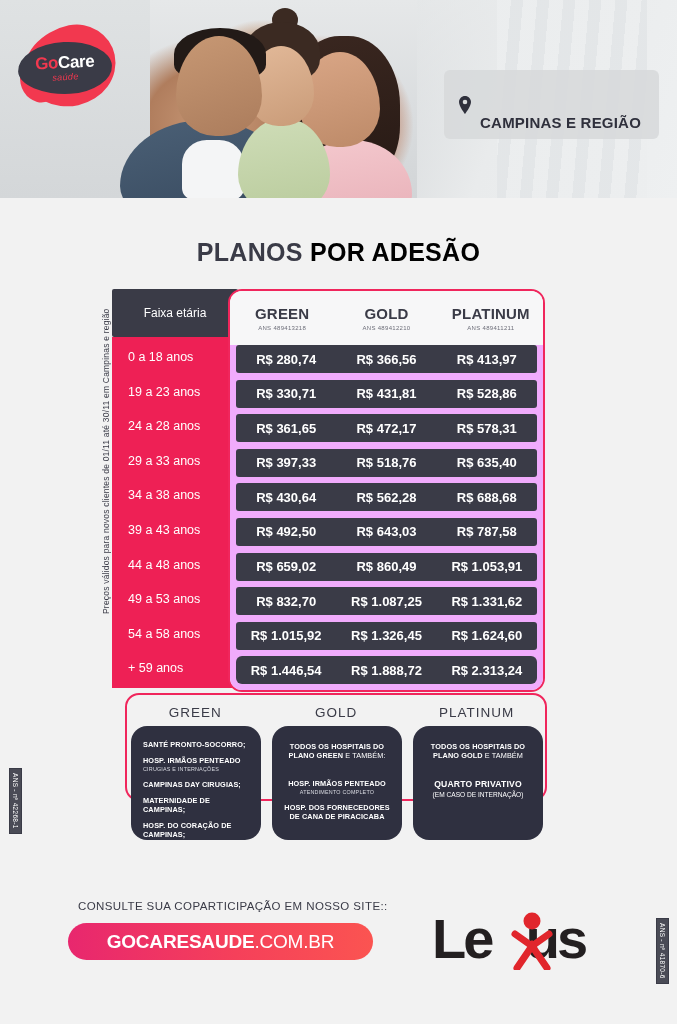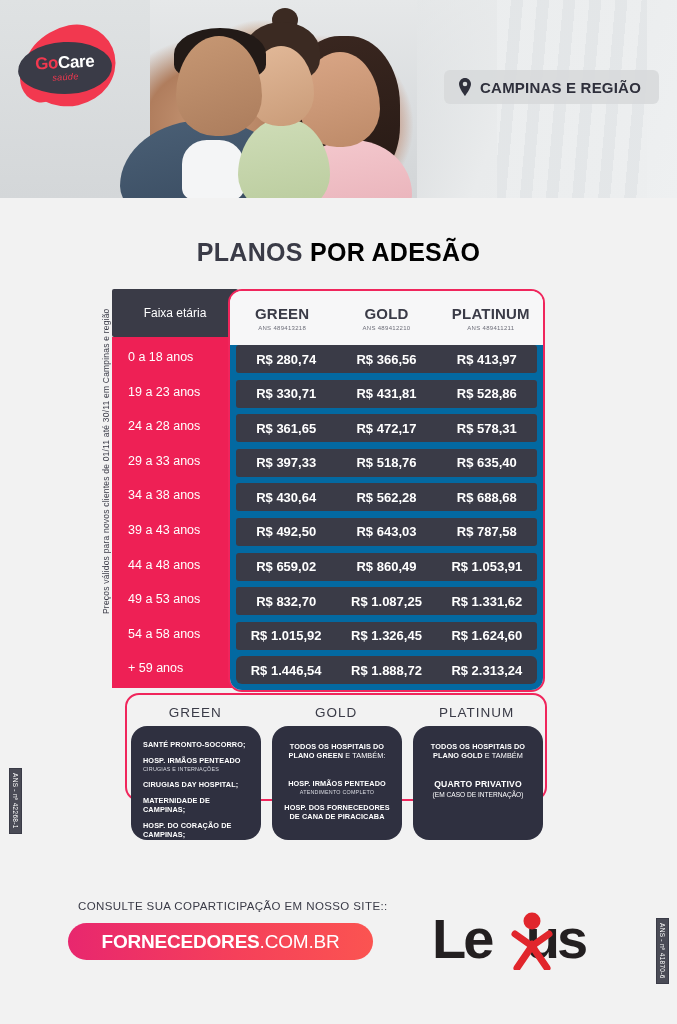--- a/index.html
+++ b/index.html
@@ -80,21 +80,21 @@
 
   
   .loc-pill {
     position:absolute; right:18px; top:70px;
     background:rgba(215,217,219,.88);
     border-radius:6px;
     padding:8px 18px 8px 14px;
     display:flex; align-items:center; gap:8px;
   }
   .pin-icon { width:14px; height:18px; flex:0 0 auto; }
-  .loc-text { color:#2f303c; font-weight:bold; font-size:15px; letter-spacing:.2px; }
+  .loc-text { color:#2f303c; font-weight:bold; font-size:15px; letter-spacing:.2px;margin-top:36px; }
 
   
   .title {
     text-align:center;
     font-size:25px; font-weight:bold;
     letter-spacing:.3px;
     margin-top:40px;
   }
   .title .dark { color:#3a3b47; }
   .title .pink { color:#000000; }
@@ -128,21 +128,21 @@
   .price-panel {
     position:absolute; left:228px; top:0; width:317px;
     border:2px solid #f0265c; border-radius:14px;
     background:#f7f7f8;
     overflow:hidden;
   }
   .price-head { display:flex; height:54px; background:#f7f7f8; }
   .ph-col { flex:1; display:flex; flex-direction:column; align-items:center; justify-content:center; }
   .ph-name { font-size:15px; font-weight:bold; color:#3a3b47; letter-spacing:.2px; }
   .ph-ans { font-size:6px; color:#6d6e79; margin-top:3px; letter-spacing:.3px; }
-  .price-body { background:#0369a1; padding:0 6px 6px; }
+  .price-body { background:#f0abfc; padding:0 6px 6px; }
   .price-row {
     display:flex; height:28px; background:#3a3b47;
     border-radius:3px; margin-bottom:6.6px; align-items:center;
   }
   .price-row:last-child { margin-bottom:0;border-radius:6px; }
   .price-cell { flex:1; text-align:center; color:#ffffff; font-size:13px; font-weight:bold; }
 
   
   .cards-zone { position:relative; width:677px; height:175px; margin-top:4px; }
   .cards-frame {
@@ -346,21 +346,21 @@
     <div class="card-head">PLATINUM</div>
   </div>
 
   <div class="cards">
     <div class="card left">
       <div class="b-line">SANTÉ PRONTO-SOCORRO;</div>
       <div class="b-line">
         <span>HOSP. IRMÃOS PENTEADO</span>
         <span class="b-sub">CIRUGIAS E INTERNAÇÕES</span>
       </div>
-      <div class="b-line">CIRUGIAS DAY HOSPITAL;</div>
+      <div class="b-line">CAMPINAS DAY CIRUGIAS;</div>
       <div class="b-line">MATERNIDADE DE CAMPINAS;</div>
       <div class="b-line">HOSP. DO CORAÇÃO DE CAMPINAS;</div>
     </div>
 
     <div class="card center">
       <div class="b-line">
         <span>TODOS OS HOSPITAIS DO PLANO GREEN</span><span class="b-reg"> E TAMBÉM:</span>
       </div>
       <div class="b-gap"></div>
       <div class="b-line">
@@ -377,21 +377,21 @@
       <div class="b-gap"></div>
       <div class="b-big">QUARTO PRIVATIVO</div>
       <div class="b-small">(EM CASO DE INTERNAÇÃO)</div>
     </div>
   </div>
 </div>
 
 <div class="footer">
   <div class="cta-label">CONSULTE SUA COPARTICIPAÇÃO EM NOSSO SITE::</div>
   <a class="cta-pill">
-    <b>FORNECEDORES</b>
+    <b>GOCARESAUDE</b>
       <span>.COM.BR</span>
   </a>
 
   <div class="lexus">
     <div class="lexus-text"><span>Le</span><span style="opacity:0">X</span><span>us</span></div>
     <svg class="lexus-fig" viewBox="0 0 46 58">
       <circle cx="23" cy="9" r="8.5" fill="#e1262c"></circle>
       <path d="M6 22 L23 34 L40 22" stroke="#e1262c" stroke-width="7" fill="none" stroke-linecap="round"></path>
       <path d="M8 56 L23 34 L38 56" stroke="#e1262c" stroke-width="7" fill="none" stroke-linecap="round"></path>
     </svg>

